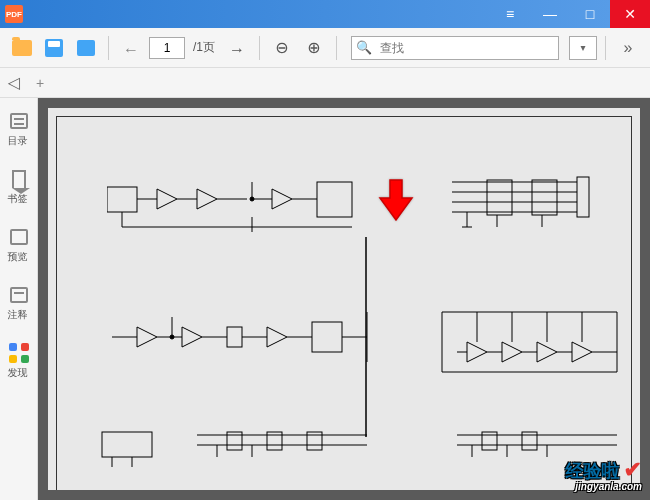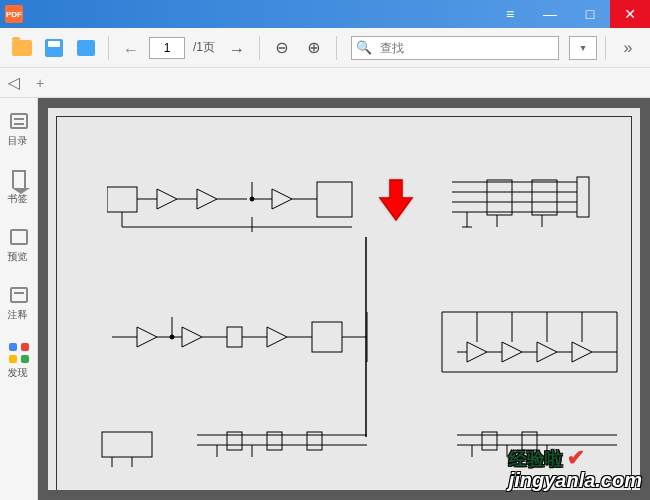--- a/index.html
+++ b/index.html
@@ -47,23 +47,23 @@
 .d1,.d2,.d3,.d4{position:absolute;width:8px;height:8px;border-radius:2px}
 .d1{top:0;left:0;background:#4285f4}.d2{top:0;right:0;background:#ea4335}
 .d3{bottom:0;left:0;background:#fbbc05}.d4{bottom:0;right:0;background:#34a853}
 .content{flex:1;background:#5a5a5a;padding:10px;overflow:hidden;position:relative}
 .page{width:100%;height:100%;background:#e8e8e8;position:relative;overflow:hidden}
 .page-inner{position:absolute;top:8px;left:8px;right:8px;height:480px;border:1px solid #333}
 .red-arrow{position:absolute;top:80px;left:340px;z-index:5}
 .red-arrow svg{filter:drop-shadow(0 0 1px rgba(0,0,0,0.3))}
 .circuit{position:absolute;stroke:#000;stroke-width:1;fill:none}
 .watermark{position:absolute;bottom:8px;right:8px;z-index:10}
-.watermark .wm-main{font-size:18px;font-weight:bold;color:#14532d;text-shadow:-1px -1px 0 #000,1px -1px 0 #000,-1px 1px 0 #000,1px 1px 0 #000;display:inline-block}
+.watermark .wm-main{font-size:18px;font-weight:bold;color:#0369a1;text-shadow:-1px -1px 0 #000,1px -1px 0 #000,-1px 1px 0 #000,1px 1px 0 #000;display:inline-block}
 .watermark .wm-check{color:#e53935;font-size:22px;font-weight:bold;margin-left:4px}
-.watermark .wm-sub{font-size:20px;font-weight:bold;font-style:italic;color:#fff;text-shadow:-1px -1px 0 #000,1px -1px 0 #000,-1px 1px 0 #000,1px 1px 0 #000;text-align:right;margin-top:-2px}
+.watermark .wm-sub{font-size:10px;font-weight:bold;font-style:italic;color:#fff;text-shadow:-1px -1px 0 #000,1px -1px 0 #000,-1px 1px 0 #000,1px 1px 0 #000;text-align:right;margin-top:-2px}
 </style>
 </head>
 <body>
 
 <div class="titlebar">
   <div class="logo">PDF</div>
   <div class="ctrls">
     <div class="ctrl">≡</div>
     <div class="ctrl">—</div>
     <div class="ctrl">□</div>

